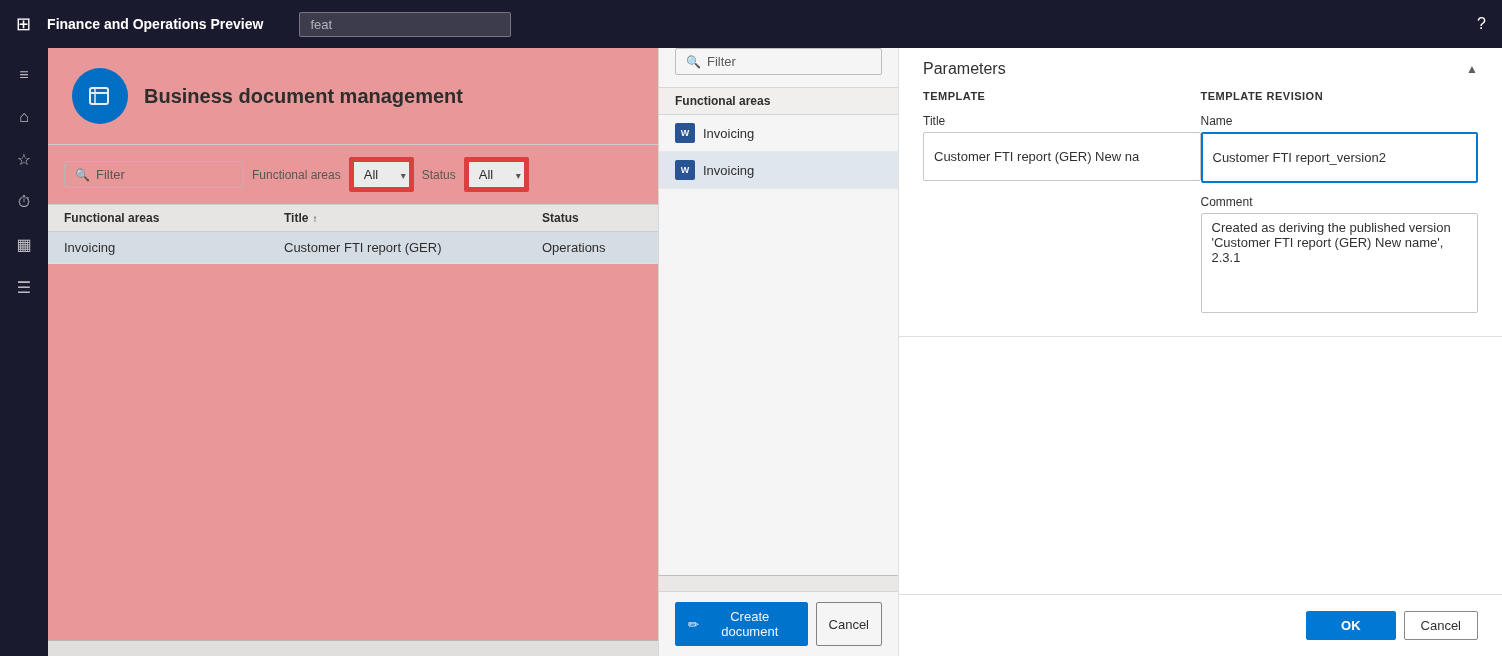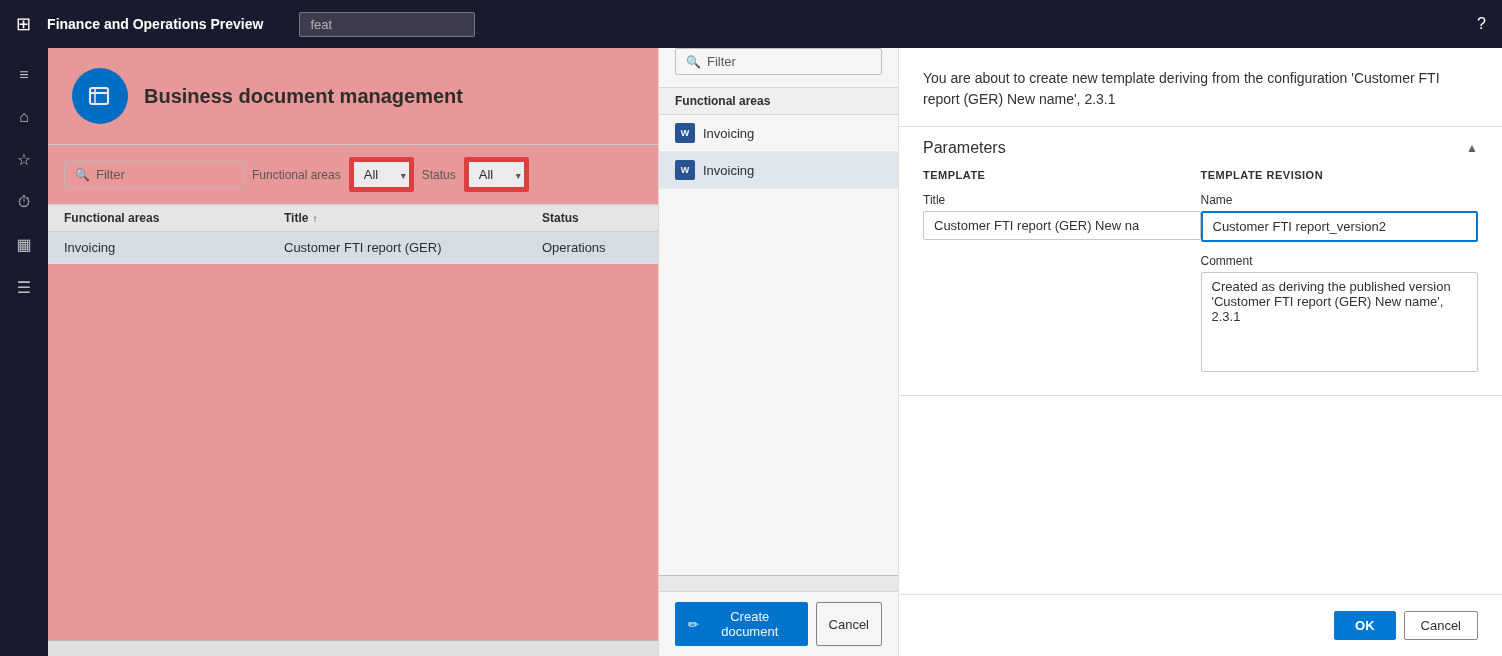--- a/index.html
+++ b/index.html
@@ -19,21 +19,21 @@
     }
     .nav-grid-icon { color: #fff; font-size: 18px; cursor: pointer; }
     .nav-title { color: #fff; font-size: 14px; font-weight: 600; }
     .nav-search {
       margin-left: 20px;
       background: rgba(255,255,255,0.15);
       border: 1px solid rgba(255,255,255,0.3);
       border-radius: 2px;
       padding: 4px 10px;
       color: #fff;
-      width: 176px;
+      width: 212px;
       font-size: 13px;
     }
     .nav-search::placeholder { color: rgba(255,255,255,0.6); }
     .nav-help { color: #fff; margin-left: auto; font-size: 16px; }
 
     
     .left-sidebar {
       position: fixed;
       top: 48px;
       left: 0;
@@ -324,21 +324,21 @@
       margin-bottom: 12px;
     }
     .param-field-label {
       font-size: 12px;
       color: #323130;
       margin-bottom: 4px;
     }
     .param-input {
       border: 1px solid #c8c6c4;
       border-radius: 2px;
-      padding: 6px 10px;
+      padding: 16px 10px;
       font-size: 13px;
       width: 100%;
       color: #323130;
       margin-bottom: 12px;
     }
     .param-input.focused { border-color: #0078d4; border-width: 2px; }
     .param-textarea {
       border: 1px solid #c8c6c4;
       border-radius: 2px;
       padding: 6px 10px;
@@ -356,21 +356,21 @@
       justify-content: flex-end;
       gap: 8px;
       padding: 16px 24px;
       border-top: 1px solid #e1dfdd;
     }
     .btn-ok {
       background: #0078d4;
       color: #fff;
       border: 1px solid #0078d4;
       border-radius: 2px;
-      padding: 6px 20px;
+      padding: 6px 34px;
       font-size: 13px;
       cursor: pointer;
       font-weight: 600;
     }
     .btn-cancel-right {
       background: #fff;
       color: #323130;
       border: 1px solid #8a8886;
       border-radius: 2px;
       padding: 6px 16px;
@@ -475,21 +475,20 @@
         <button class="btn-primary">
           <span>✏</span>
           <span>Create document</span>
         </button>
         <button class="btn-secondary">Cancel</button>
       </div>
     </div>
   </div>
 
   <div class="right-panel">
-    <div class="right-panel-description">You are about to create new template deriving from the configuration 'Customer FTI report (GER) New name', 2.3.1</div>
 
     <div class="params-section">
       <div class="params-header">
         <span class="params-title">Parameters</span>
         <span class="chevron-icon">▲</span>
       </div>
       <div class="params-body">
 
         <div class="param-col">
           <div class="param-section-label">TEMPLATE</div>

